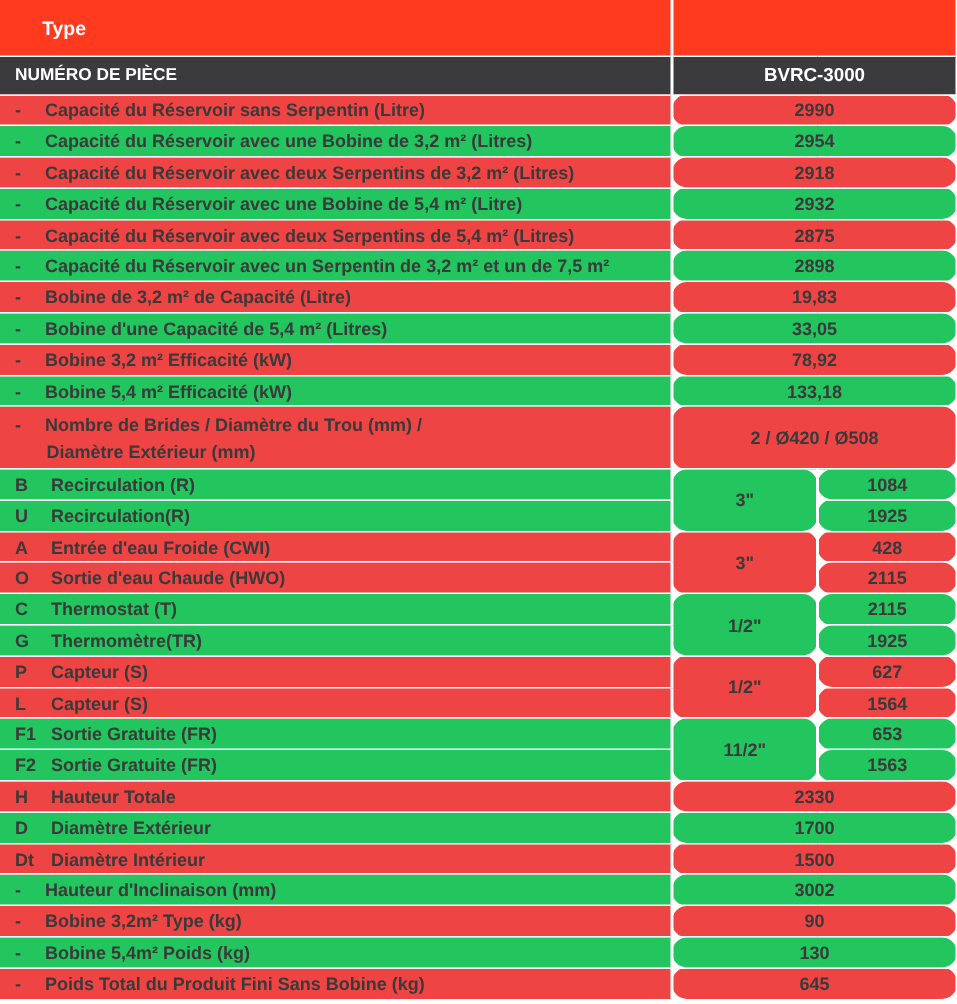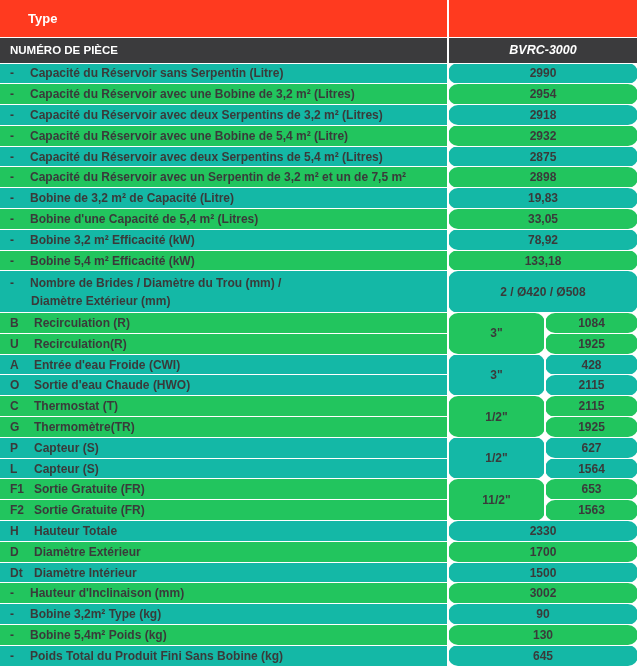--- a/index.html
+++ b/index.html
@@ -5,22 +5,22 @@
   html, body { margin:0; padding:0; }
   body { width:638px; height:669px; background:#ffffff; font-family:"Liberation Sans", "DejaVu Sans", sans-serif; overflow:hidden; }
   table { border-collapse:collapse; width:638px; table-layout:fixed; }
   td { padding:0; font-size:12px; font-weight:bold; color:#3a3a3a; border-bottom:1px solid #ffffff; border-right:2px solid #ffffff; box-sizing:border-box; }
   td.lbl { padding-left:10px; white-space:nowrap; }
   td.val { text-align:center; }
   tr.type-row td { background:#ff3a1f; color:#ffffff; height:37px; font-size:13px; }
   tr.type-row td.lbl { padding-left:28px;margin-top:12px; }
   tr.part-row td { background:#3b3b3d; color:#ffffff; height:26px; font-size:11.5px; }
   tr.part-row td.lbl { }
-  tr.part-row td.val { font-size:12.5px;font-style:italic; }
-  tr.light td { background:#14b8a6;margin-left:36px; }
+  tr.part-row td.val { font-size:12.5px; }
+  tr.light td { background:#ef4444;margin-left:36px; }
   tr.dark td { background:#22c55e; }
   tr.r td { height:20.8px; }
   tr.r2 td { height:41.6px; }
   td.sub { font-size:12px;border-radius:10px; }
   .pfx { display:inline-block; width:20px; }
   .pfx2 { display:inline-block; width:24px; }
   .line2 { display:block; padding-left:21px; margin-top:4px; }
 </style>
 </head>
 <body>

